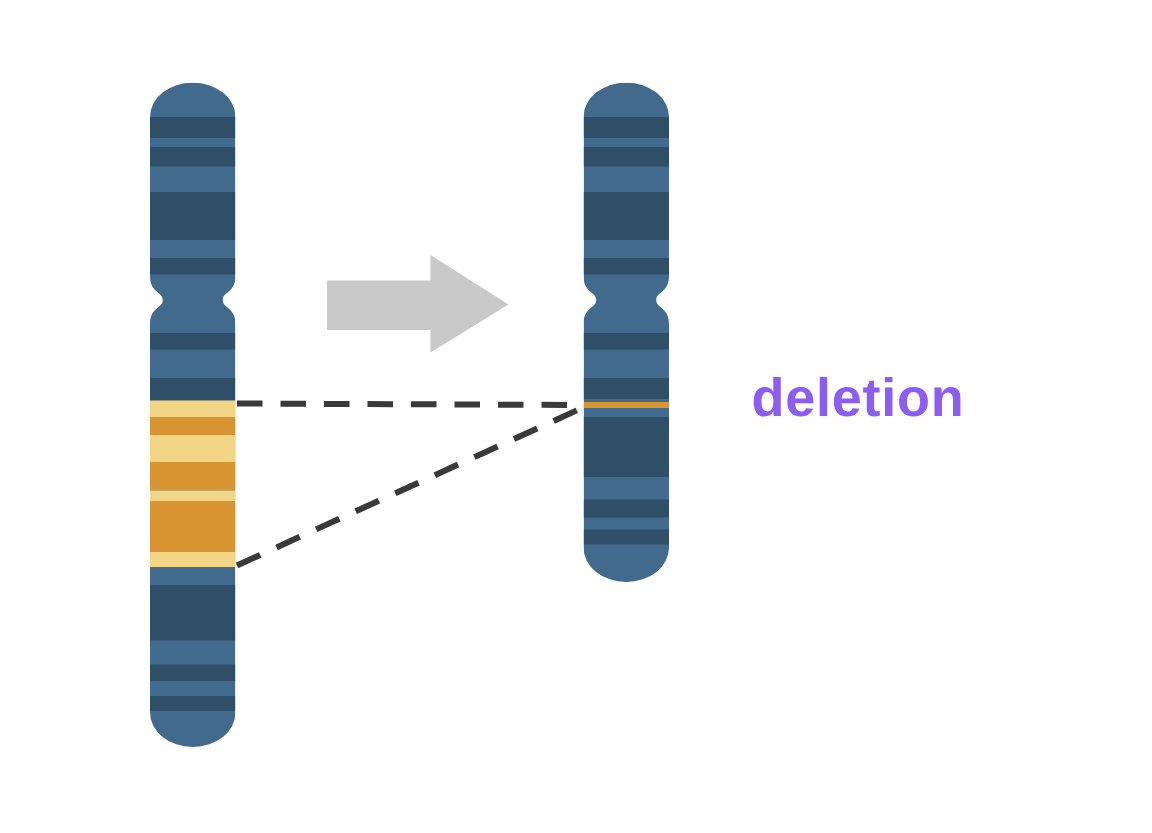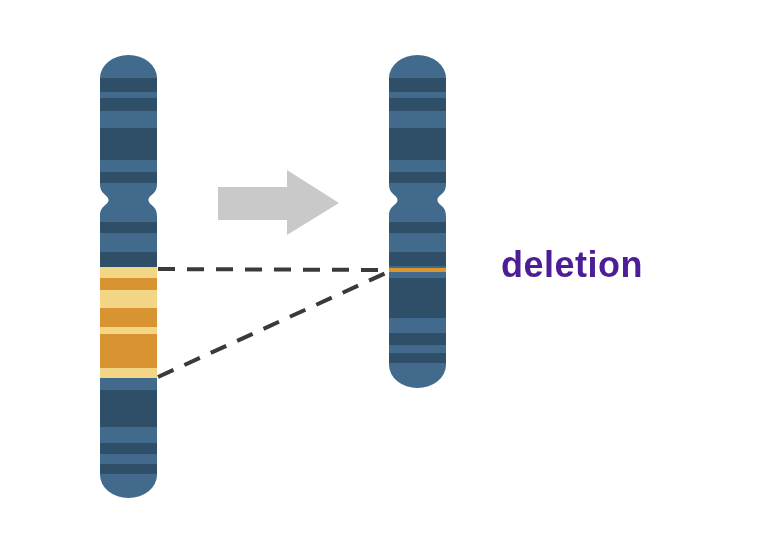--- a/index.html
+++ b/index.html
@@ -69,14 +69,14 @@
         <rect x="389" y="252" width="57" height="14" fill="#2f4e68"></rect>
         <rect x="389" y="268" width="57" height="4" fill="#d9972e"></rect>
         <rect x="389" y="278" width="57" height="40" fill="#2f4e68"></rect>
         <rect x="389" y="333" width="57" height="12" fill="#2f4e68"></rect>
         <rect x="389" y="353" width="57" height="10" fill="#2f4e68"></rect>
       </g>
       <line x1="158" y1="269" x2="388" y2="270" stroke="#3a3a3a" stroke-width="4" stroke-dasharray="17 12"></line>
       <line x1="158" y1="377" x2="388" y2="272" stroke="#3a3a3a" stroke-width="4" stroke-dasharray="17 12"></line>
       <polygon points="218,187 287,187 287,170 339,203 287,235 287,220 218,220" fill="#c9c9c9"></polygon>
     </svg>
-  <div class="deletion-label" id="deletion-label" style="left: 501px; top: 246px; font-size: 36px; color: #4c1d95;">deletion</div>
+  <div class="deletion-label" id="deletion-label" style="left: 501px; top: 246px; font-size: 36px; color: #8b5cf6;">deletion</div>
 </div>
 
 </body></html>

